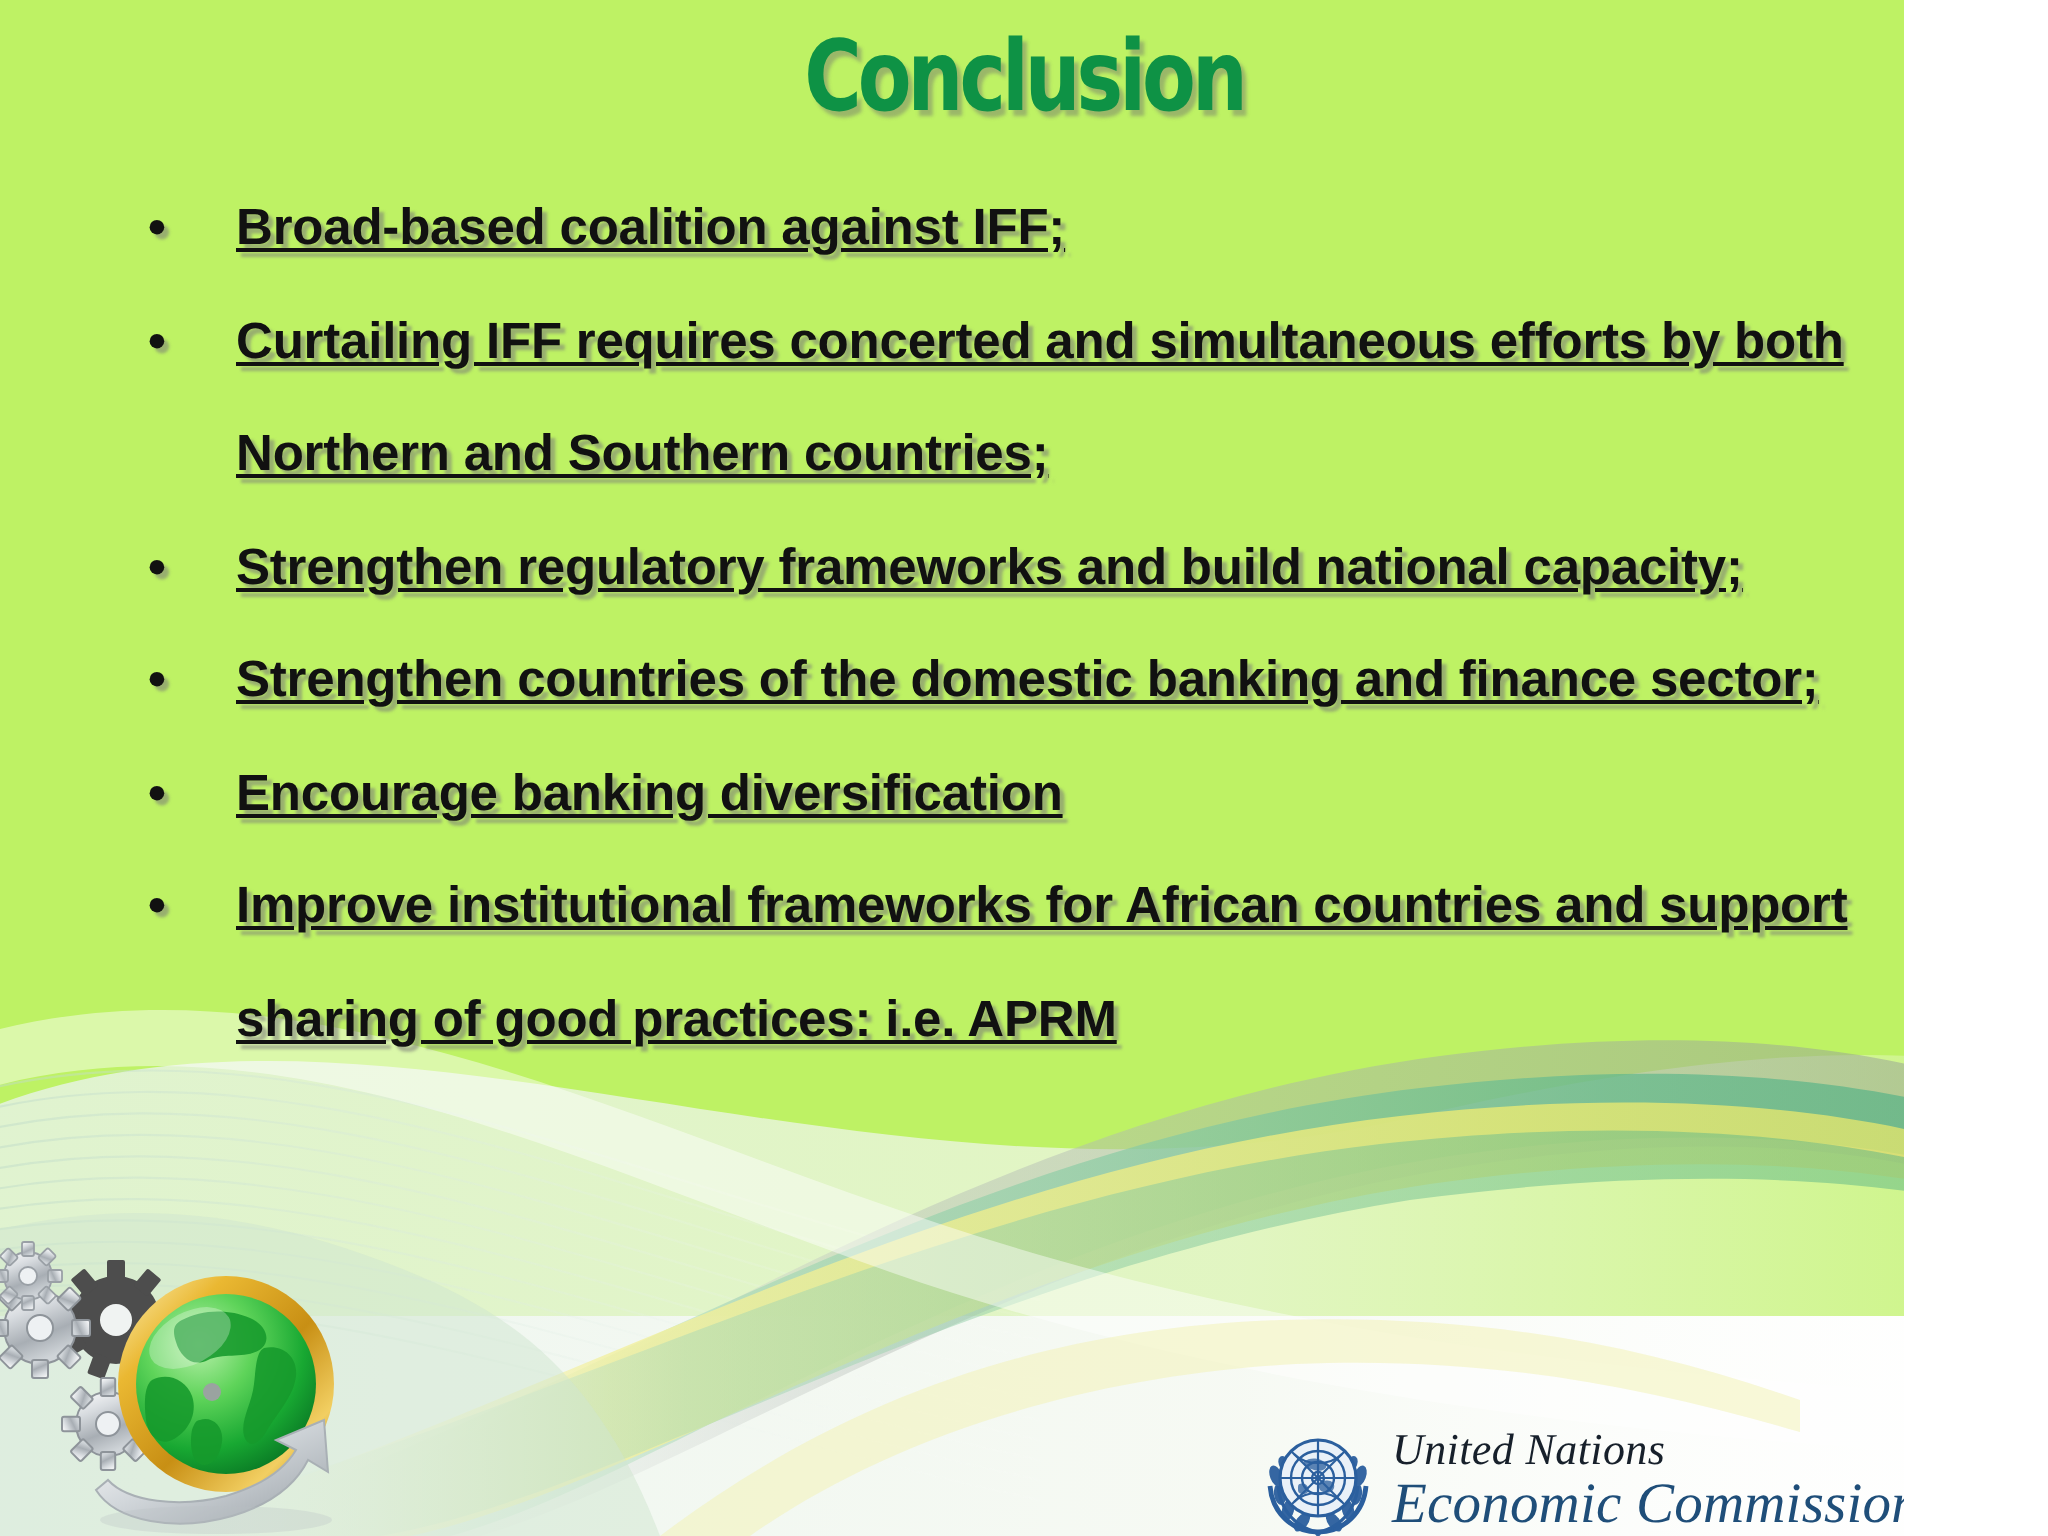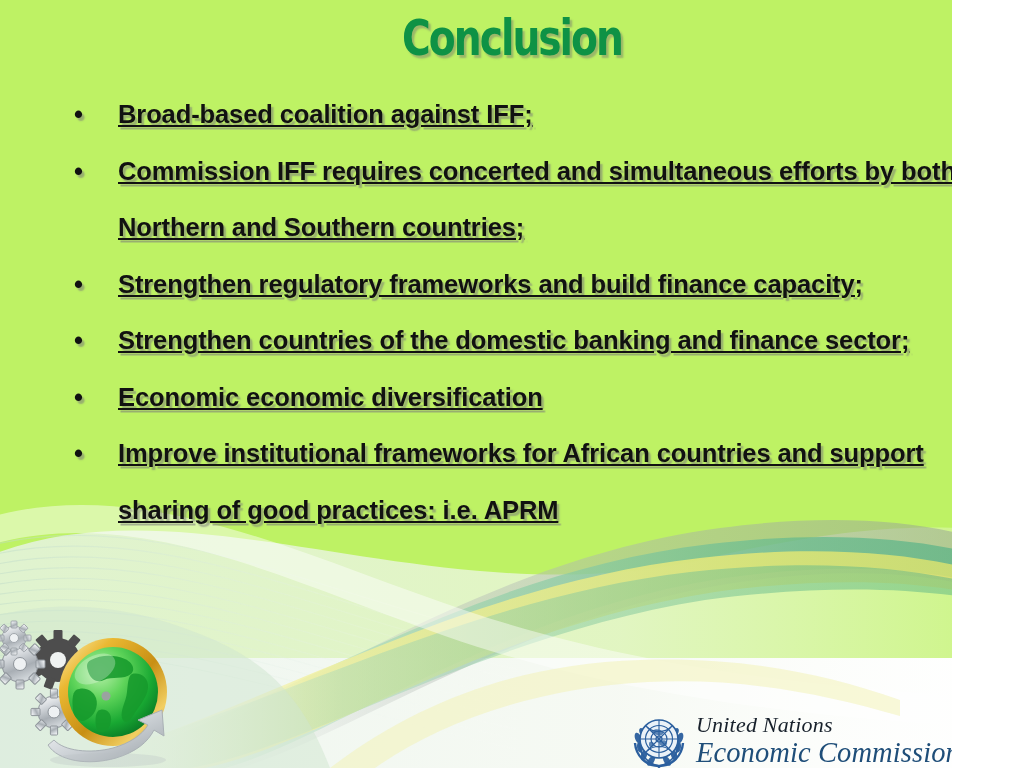--- a/index.html
+++ b/index.html
@@ -221,33 +221,33 @@
 
   <div id="title">Conclusion</div>
 
   <div id="bullets">
     <div class="bullet-row">
       <span class="dot">•</span>
       <span class="txt">Broad-based coalition against IFF;</span>
     </div>
     <div class="bullet-row">
       <span class="dot">•</span>
-      <span class="txt">Commission IFF requires concerted and simultaneous efforts by both Northern and Southern countries;</span>
-    </div>
-    <div class="bullet-row">
-      <span class="dot">•</span>
-      <span class="txt">Strengthen regulatory frameworks and build finance capacity;</span>
+      <span class="txt">Curtailing IFF requires concerted and simultaneous efforts by both Northern and Southern countries;</span>
+    </div>
+    <div class="bullet-row">
+      <span class="dot">•</span>
+      <span class="txt">Strengthen regulatory frameworks and build national capacity;</span>
     </div>
     <div class="bullet-row">
       <span class="dot">•</span>
       <span class="txt">Strengthen countries of the domestic banking and finance sector;</span>
     </div>
     <div class="bullet-row">
       <span class="dot">•</span>
-      <span class="txt">Economic economic diversification</span>
+      <span class="txt">Encourage banking diversification</span>
     </div>
     <div class="bullet-row">
       <span class="dot">•</span>
       <span class="txt">Improve institutional frameworks for African countries and support sharing of good practices: i.e. APRM</span>
     </div>
   </div>
 
   <svg id="globe-graphic" viewBox="0 0 210 154">
     <defs>
       <radialGradient id="globeG" cx="35%" cy="28%" r="78%">

